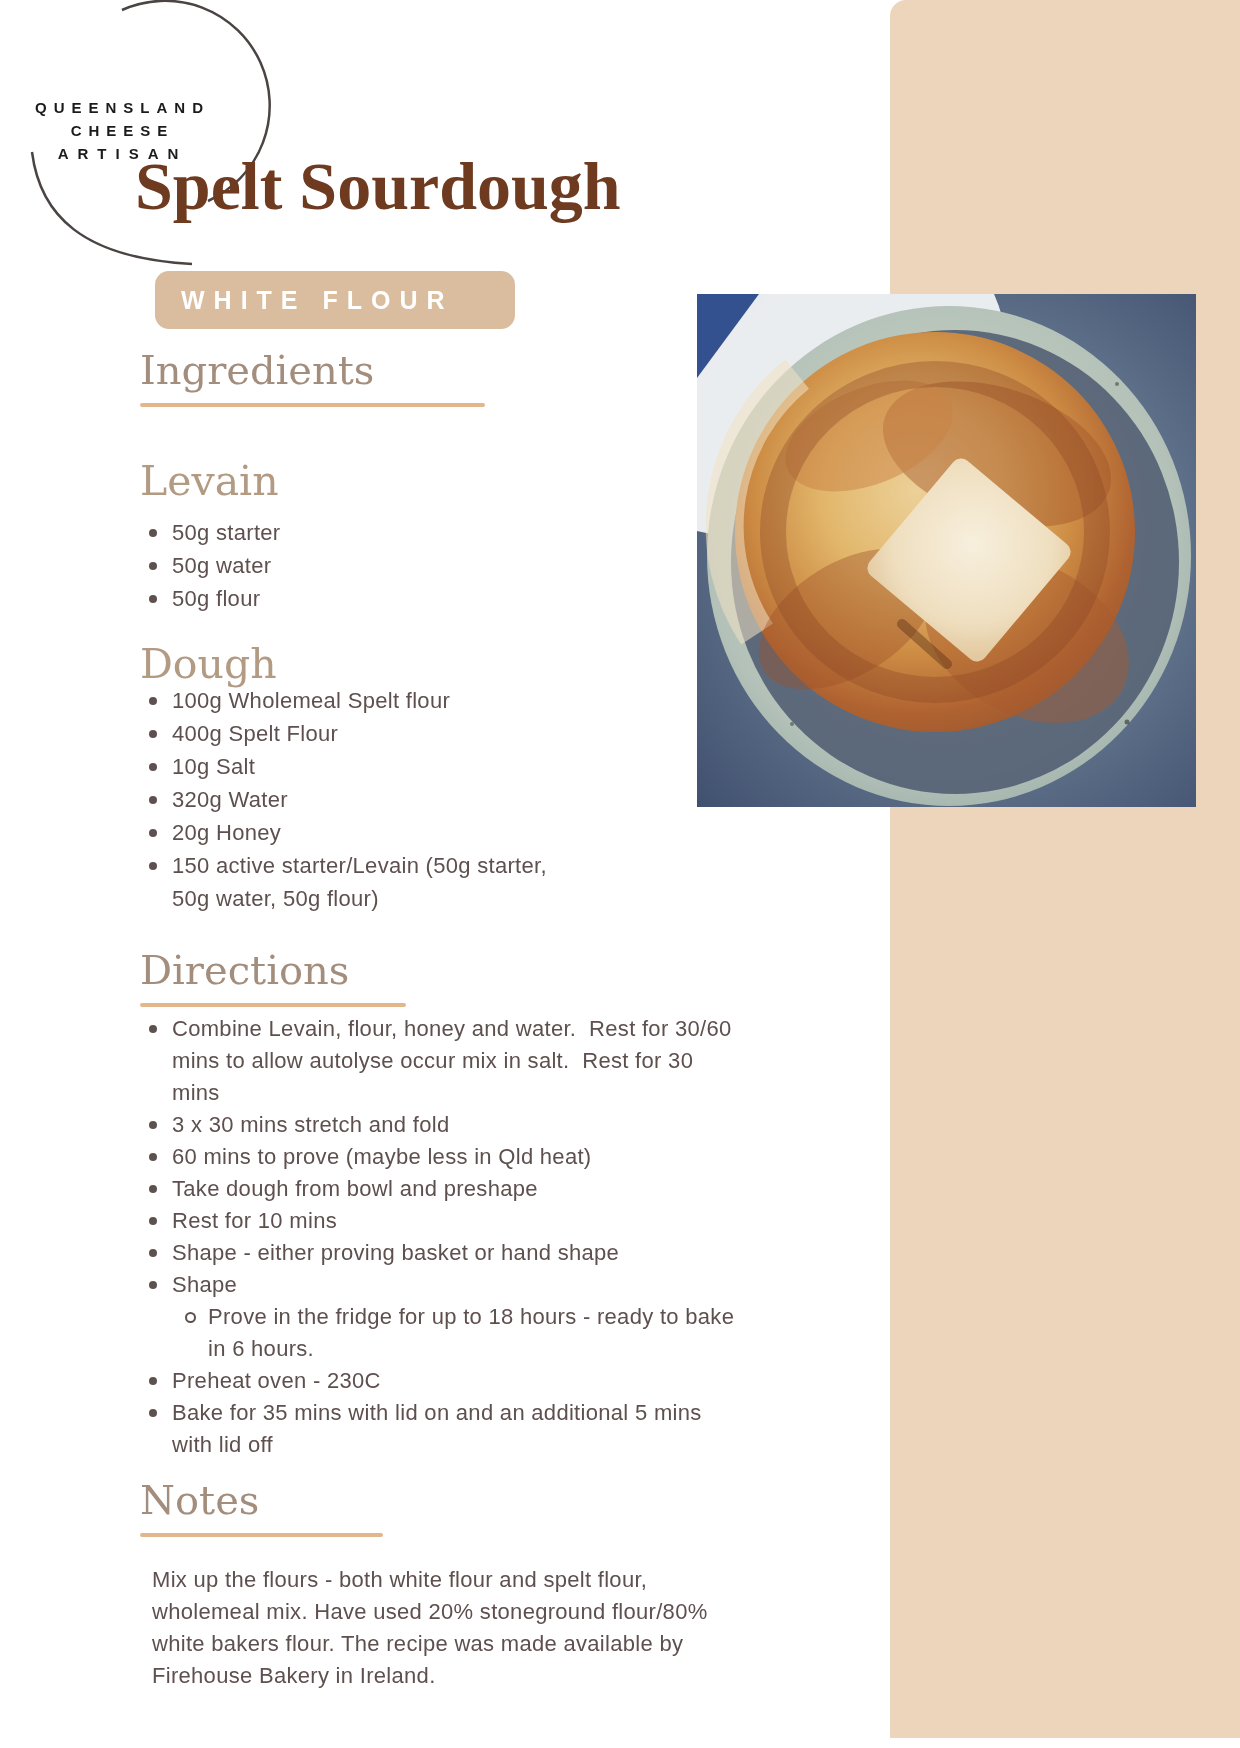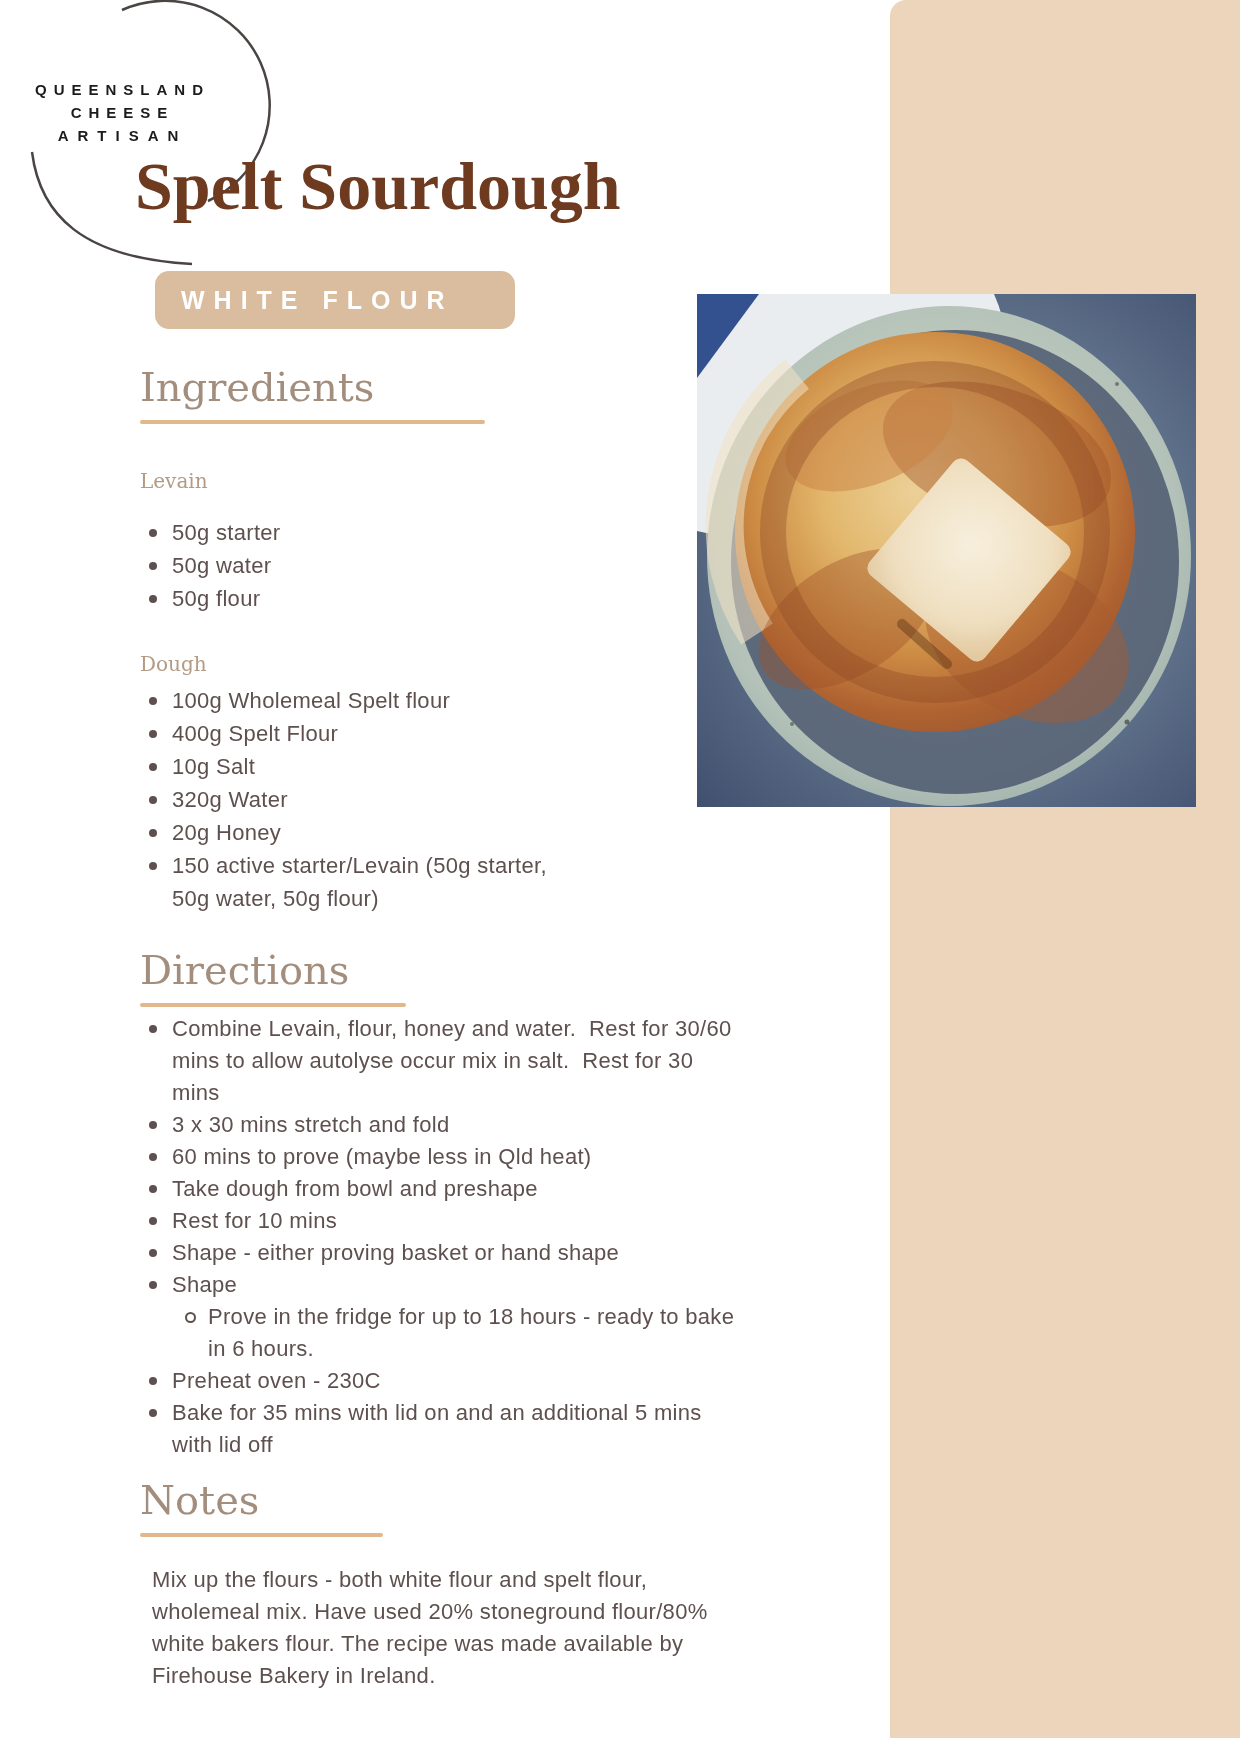--- a/index.html
+++ b/index.html
@@ -9,44 +9,44 @@
   
   #accent-panel{position:absolute;left:890px;top:0;width:350px;height:1738px;
     background:var(--panel,#EDD5BB);border-top-left-radius:16px;}
 
   
   #photo{position:absolute;left:697px;top:294px;width:499px;height:513px;z-index:3;}
   #photo svg{display:block;width:100%;height:100%;}
 
   
   #logo-arc{position:absolute;left:12px;top:0;width:290px;height:295px;z-index:1;}
-  #logo-text{position:absolute;left:20px;top:78px;width:205px;text-align:center;z-index:2;
+  #logo-text{position:absolute;left:20px;top:96px;width:205px;text-align:center;z-index:2;
     color:#1d1b1a;font-weight:bold;font-size:15px;letter-spacing:7px;line-height:23px;}
   #logo-text .l3{letter-spacing:9px;}
 
   
   #page-title{position:absolute;left:135px;top:144px;width:760px;z-index:2;
     font-family:"Liberation Serif", serif;font-weight:700;font-size:68px;line-height:84px;
     color:var(--title,#6E3B20);white-space:nowrap;}
 
   
   #badge{position:absolute;left:155px;top:271px;width:360px;height:58px;border-radius:14px;
     background:var(--badge,#D9BD9E);display:flex;align-items:center;z-index:2;}
   #badge span{color:#ffffff;font-size:25px;font-weight:bold;letter-spacing:9px;padding-left:26px;}
 
   
   .sec-h{position:absolute;left:140px;font-family:"DejaVu Serif", serif;font-weight:normal;
     font-size:40px;line-height:50px;color:var(--heading,#A38D7C);}
   .sec-h .rule{height:4px;background:var(--rule,#E2B78C);margin-top:8px;border-radius:2px;}
-  #ingredients-heading{top:362px;} #ingredients-heading .rule{width:345px;}
+  #ingredients-heading{top:345px;} #ingredients-heading .rule{width:345px;}
   #directions-heading{top:945px;}  #directions-heading .rule{width:266px;}
   #notes-heading{top:1475px;}      #notes-heading .rule{width:243px;}
 
   .sub-h{position:absolute;left:140px;font-family:"DejaVu Serif", serif;font-weight:normal;
-    font-size:20px;line-height:38px;color:var(--subheading,#B29A83);}
+    font-size:41px;line-height:38px;color:var(--subheading,#B29A83);}
   #levain-sub{top:462px;} #dough-sub{top:645px;}
 
   
   ul.rlist{position:absolute;left:140px;margin:0;padding:0;list-style:none;width:672px;
     color:var(--body,#5E504E);font-size:22px;letter-spacing:0.3px;}
   ul.rlist li{position:relative;padding-left:32px;white-space:pre-wrap;}
   ul.rlist li:before{content:"";position:absolute;left:9px;width:8px;height:8px;border-radius:50%;
     background:var(--body,#5E504E);}
   #levain-list{top:516px;} #levain-list li{line-height:33px;} #levain-list li:before{top:13px;}
   #dough-list{top:684px;}  #dough-list li{line-height:33px;}  #dough-list li:before{top:13px;}

